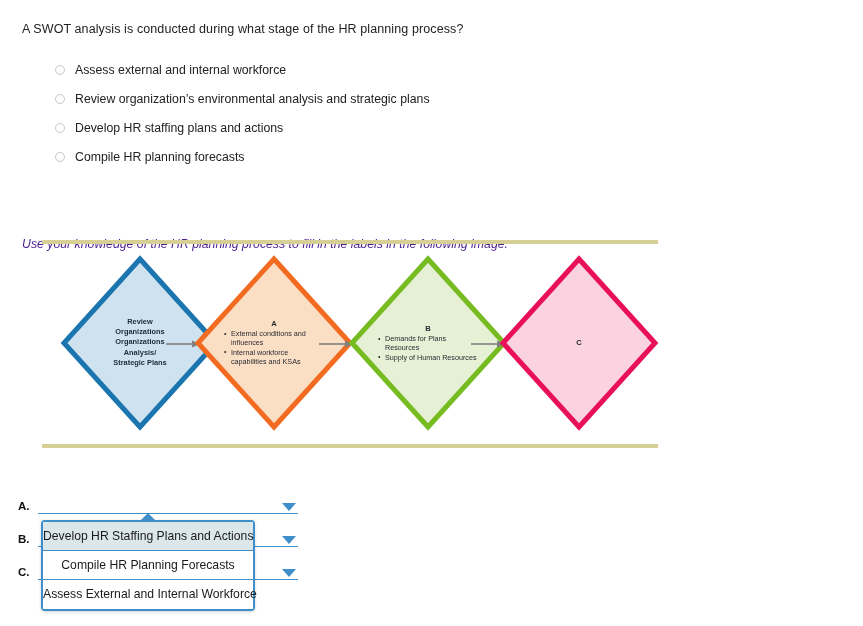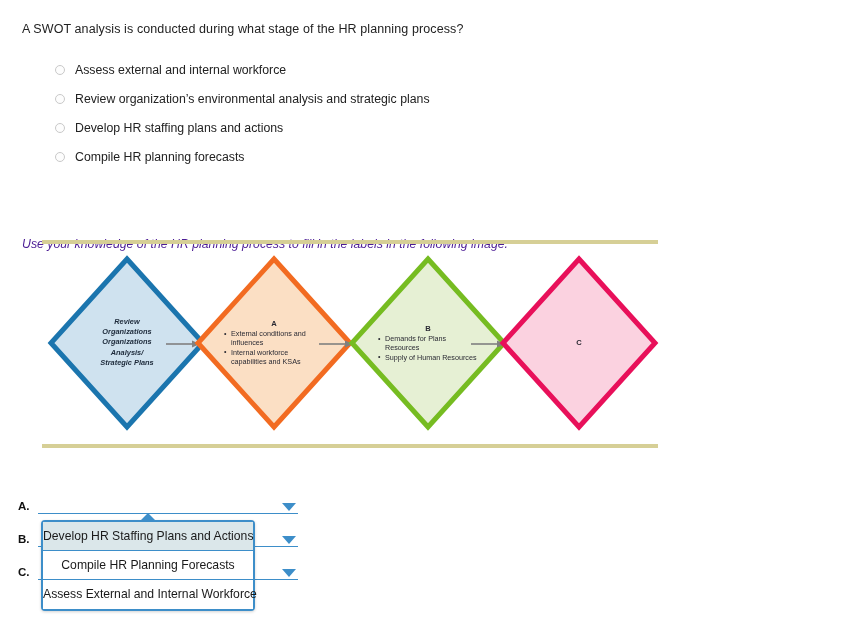--- a/index.html
+++ b/index.html
@@ -88,21 +88,21 @@
     width: 616px;
     height: 178px;
   }
 
   .node {
     position: absolute;
     top: 0;
     width: 162px;
     height: 178px;
   }
-  .node-1 { left: 4px; font-style: italic; }
+  .node-1 { left: 17px; }
   .node-2 { left: 151px; }
   .node-3 { left: 305px; }
   .node-4 { left: 456px; }
 
   .diamond-svg {
     position: absolute;
     left: 0;
     top: 0;
     width: 162px;
     height: 178px;

